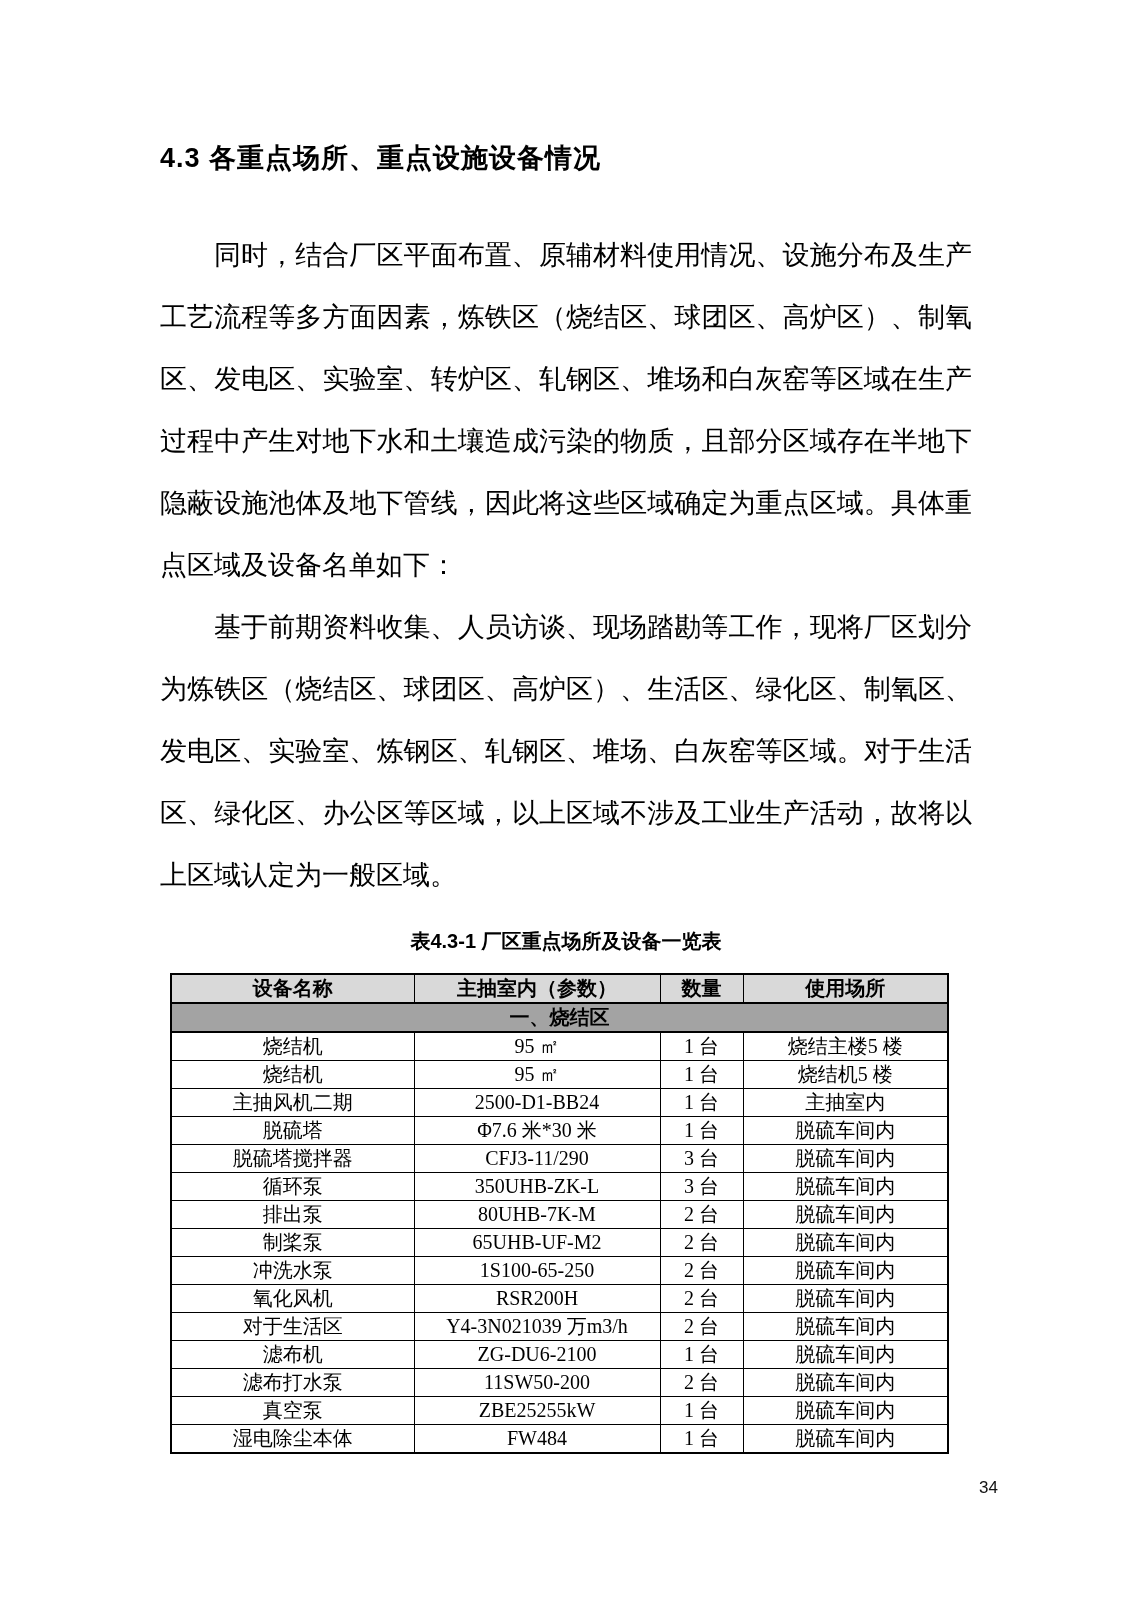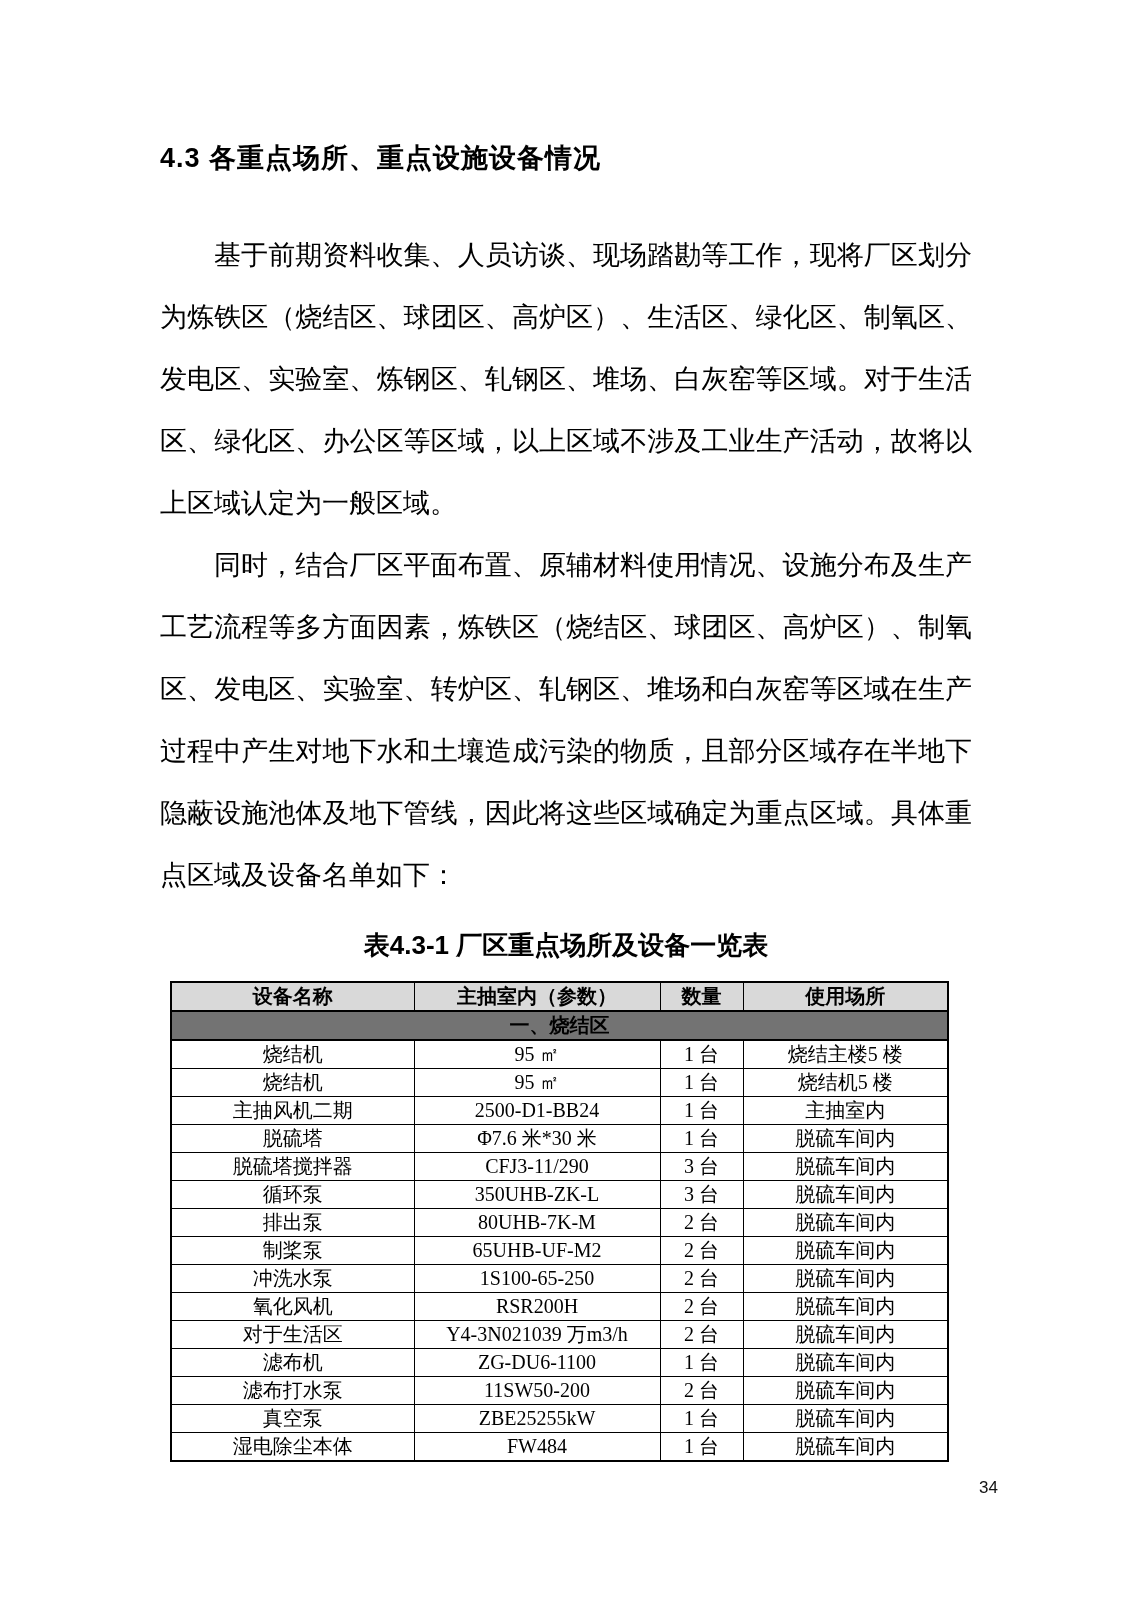--- a/index.html
+++ b/index.html
@@ -35,21 +35,21 @@
     font-size: 27px;
     line-height: 62px;
     text-align: justify;
     text-indent: 2em;
     margin: 0;
     color: #000000;
   }
   .table-title {
     font-family: "Liberation Sans", "DejaVu Sans", sans-serif;
     font-weight: bold;
-    font-size: 26px;
+    font-size: 20px;
     text-align: center;
     margin: 22px 0 18px 0;
   }
   table.equip {
     border-collapse: collapse;
     table-layout: fixed;
     width: 777px;
     margin-left: 10px;
     font-size: 20px;
   }
@@ -62,21 +62,21 @@
     overflow: hidden;
     white-space: nowrap;
     font-weight: normal;
   }
   table.equip tr.head-row th {
     background: #d9d9d9;
     font-weight: bold;
     border-bottom: 2px solid #000000;
   }
   table.equip tr.section-row td {
-    background: #737373;
+    background: #a3a3a3;
     font-weight: bold;
     border-bottom: 2px solid #000000;
   }
   table.equip {
     border: 2px solid #000000;
   }
   .page-number {
     position: absolute;
     left: 0;
     width: 100%;
@@ -88,23 +88,23 @@
   }
 </style>
 </head>
 <body>
 
 <div class="page">
   <div class="content">
 
     <h2 class="heading">4.3 各重点场所、重点设施设备情况</h2>
 
+    <p class="para">同时，结合厂区平面布置、原辅材料使用情况、设施分布及生产工艺流程等多方面因素，炼铁区（烧结区、球团区、高炉区）、制氧区、发电区、实验室、转炉区、轧钢区、堆场和白灰窑等区域在生产过程中产生对地下水和土壤造成污染的物质，且部分区域存在半地下隐蔽设施池体及地下管线，因此将这些区域确定为重点区域。具体重点区域及设备名单如下：</p>
+
     <p class="para">基于前期资料收集、人员访谈、现场踏勘等工作，现将厂区划分为炼铁区（烧结区、球团区、高炉区）、生活区、绿化区、制氧区、发电区、实验室、炼钢区、轧钢区、堆场、白灰窑等区域。对于生活区、绿化区、办公区等区域，以上区域不涉及工业生产活动，故将以上区域认定为一般区域。</p>
-
-    <p class="para">同时，结合厂区平面布置、原辅材料使用情况、设施分布及生产工艺流程等多方面因素，炼铁区（烧结区、球团区、高炉区）、制氧区、发电区、实验室、转炉区、轧钢区、堆场和白灰窑等区域在生产过程中产生对地下水和土壤造成污染的物质，且部分区域存在半地下隐蔽设施池体及地下管线，因此将这些区域确定为重点区域。具体重点区域及设备名单如下：</p>
 
     <div class="table-title">表4.3-1 厂区重点场所及设备一览表</div>
 
     <table class="equip">
       <colgroup>
         <col style="width:243px">
         <col style="width:246px">
         <col style="width:83px">
         <col style="width:205px">
       </colgroup>
@@ -182,21 +182,21 @@
             <td>脱硫车间内</td>
           </tr>
           <tr>
             <td>对于生活区</td>
             <td>Y4-3N021039 万m3/h</td>
             <td>2 台</td>
             <td>脱硫车间内</td>
           </tr>
           <tr>
             <td>滤布机</td>
-            <td>ZG-DU6-1100</td>
+            <td>ZG-DU6-2100</td>
             <td>1 台</td>
             <td>脱硫车间内</td>
           </tr>
           <tr>
             <td>滤布打水泵</td>
             <td>11SW50-200</td>
             <td>2 台</td>
             <td>脱硫车间内</td>
           </tr>
           <tr>

